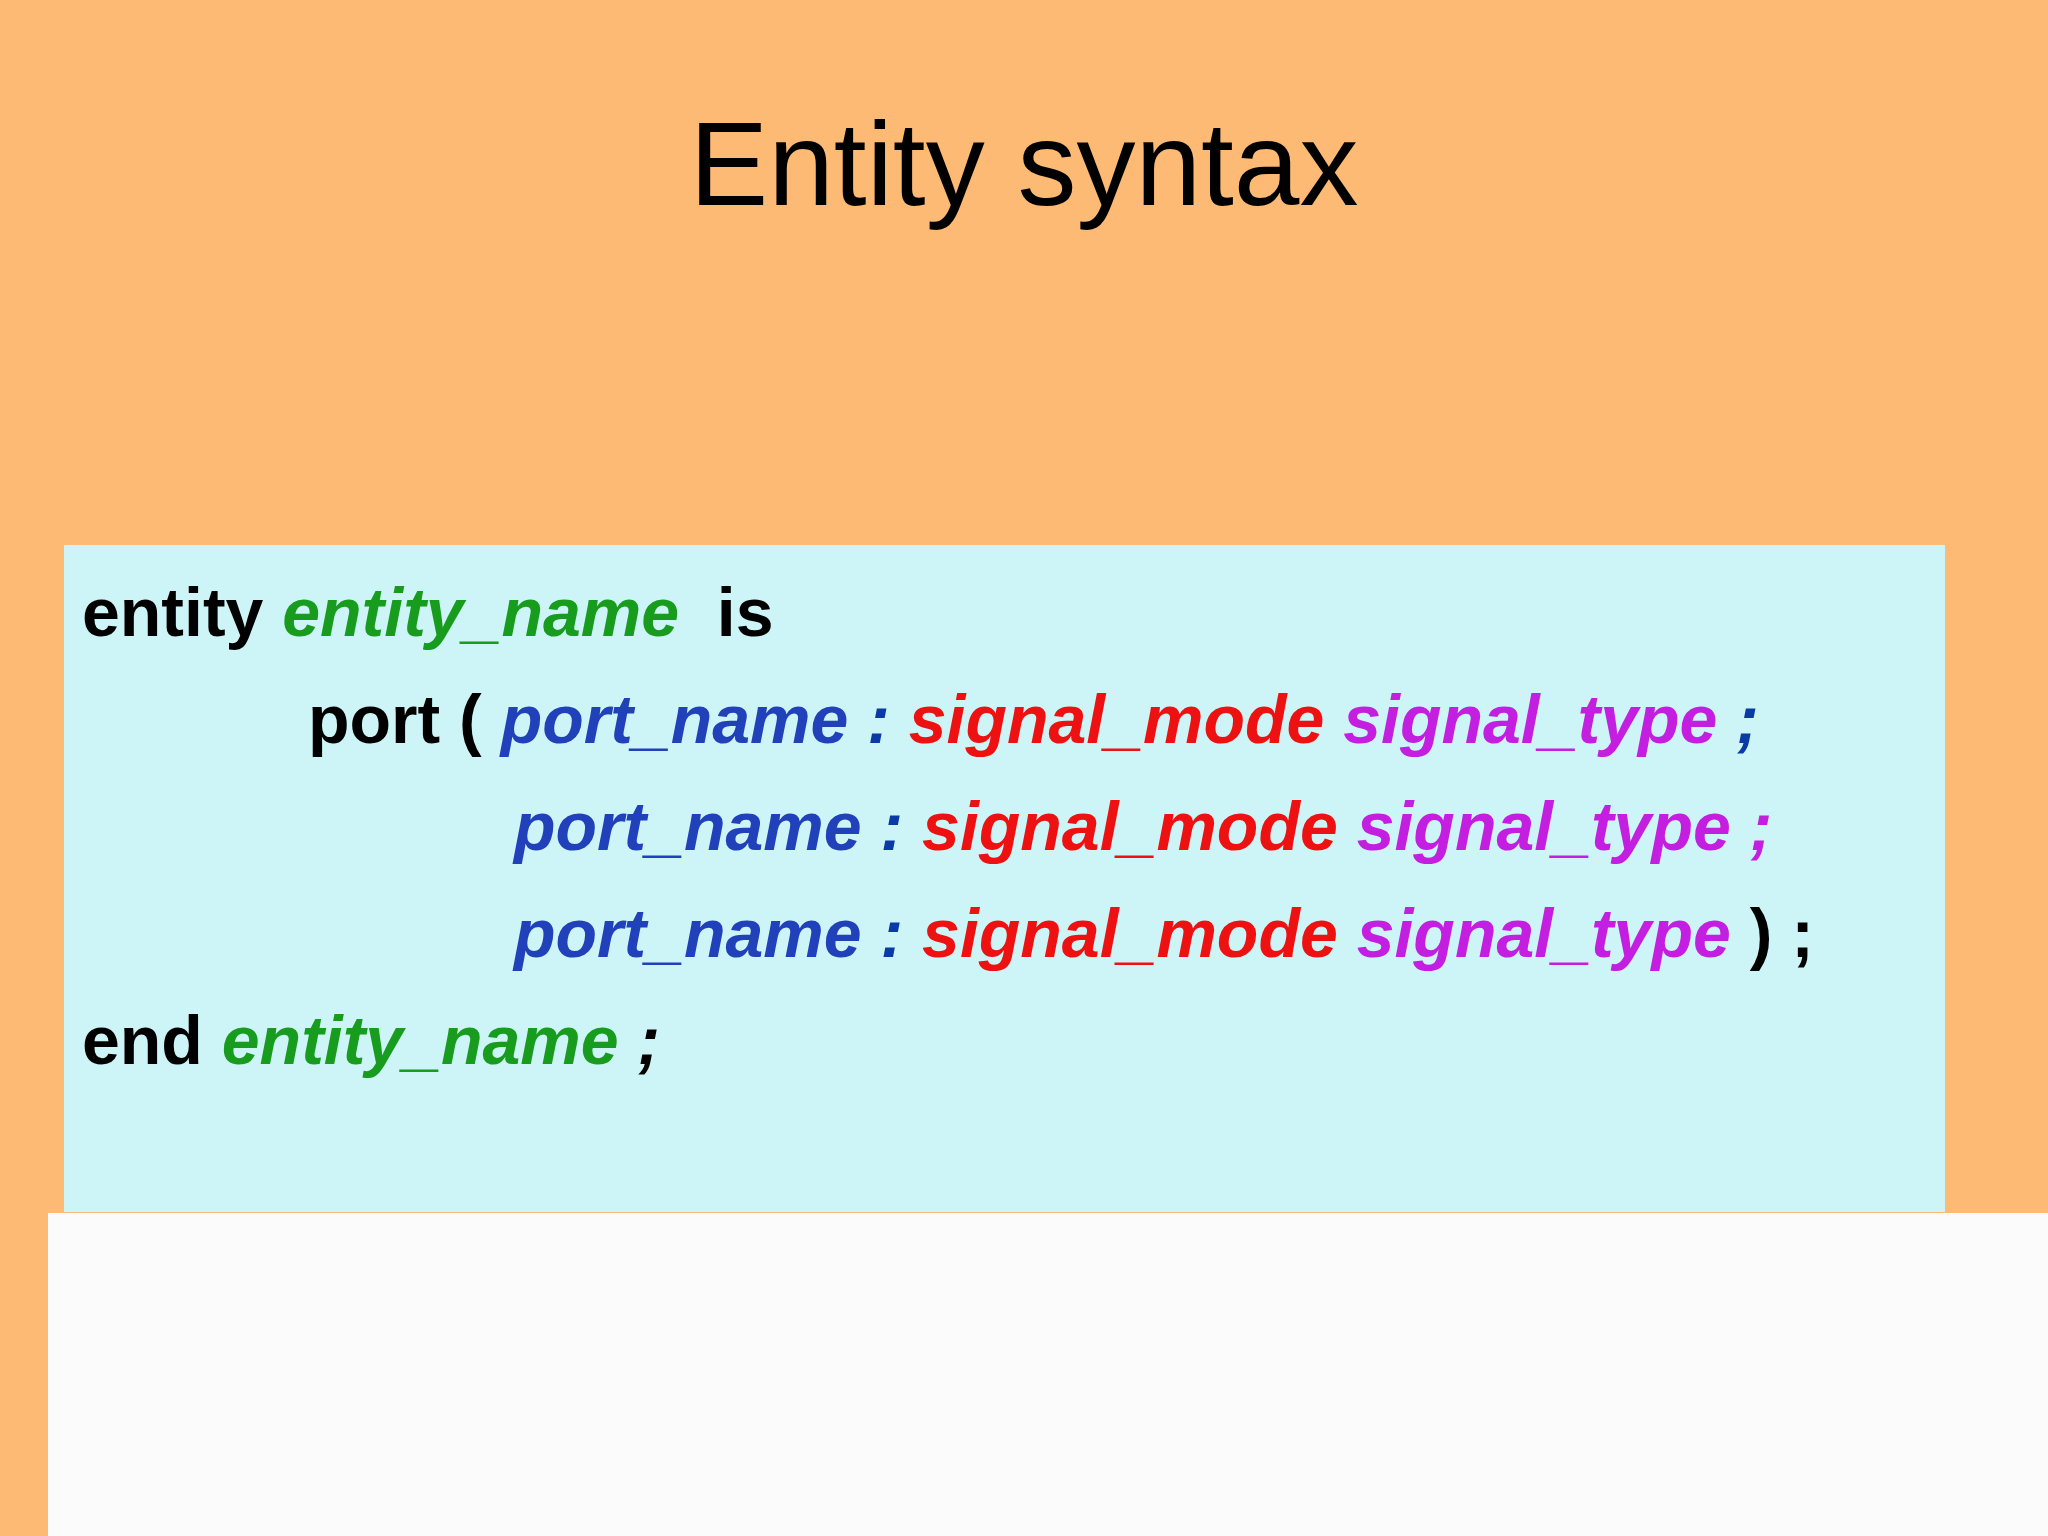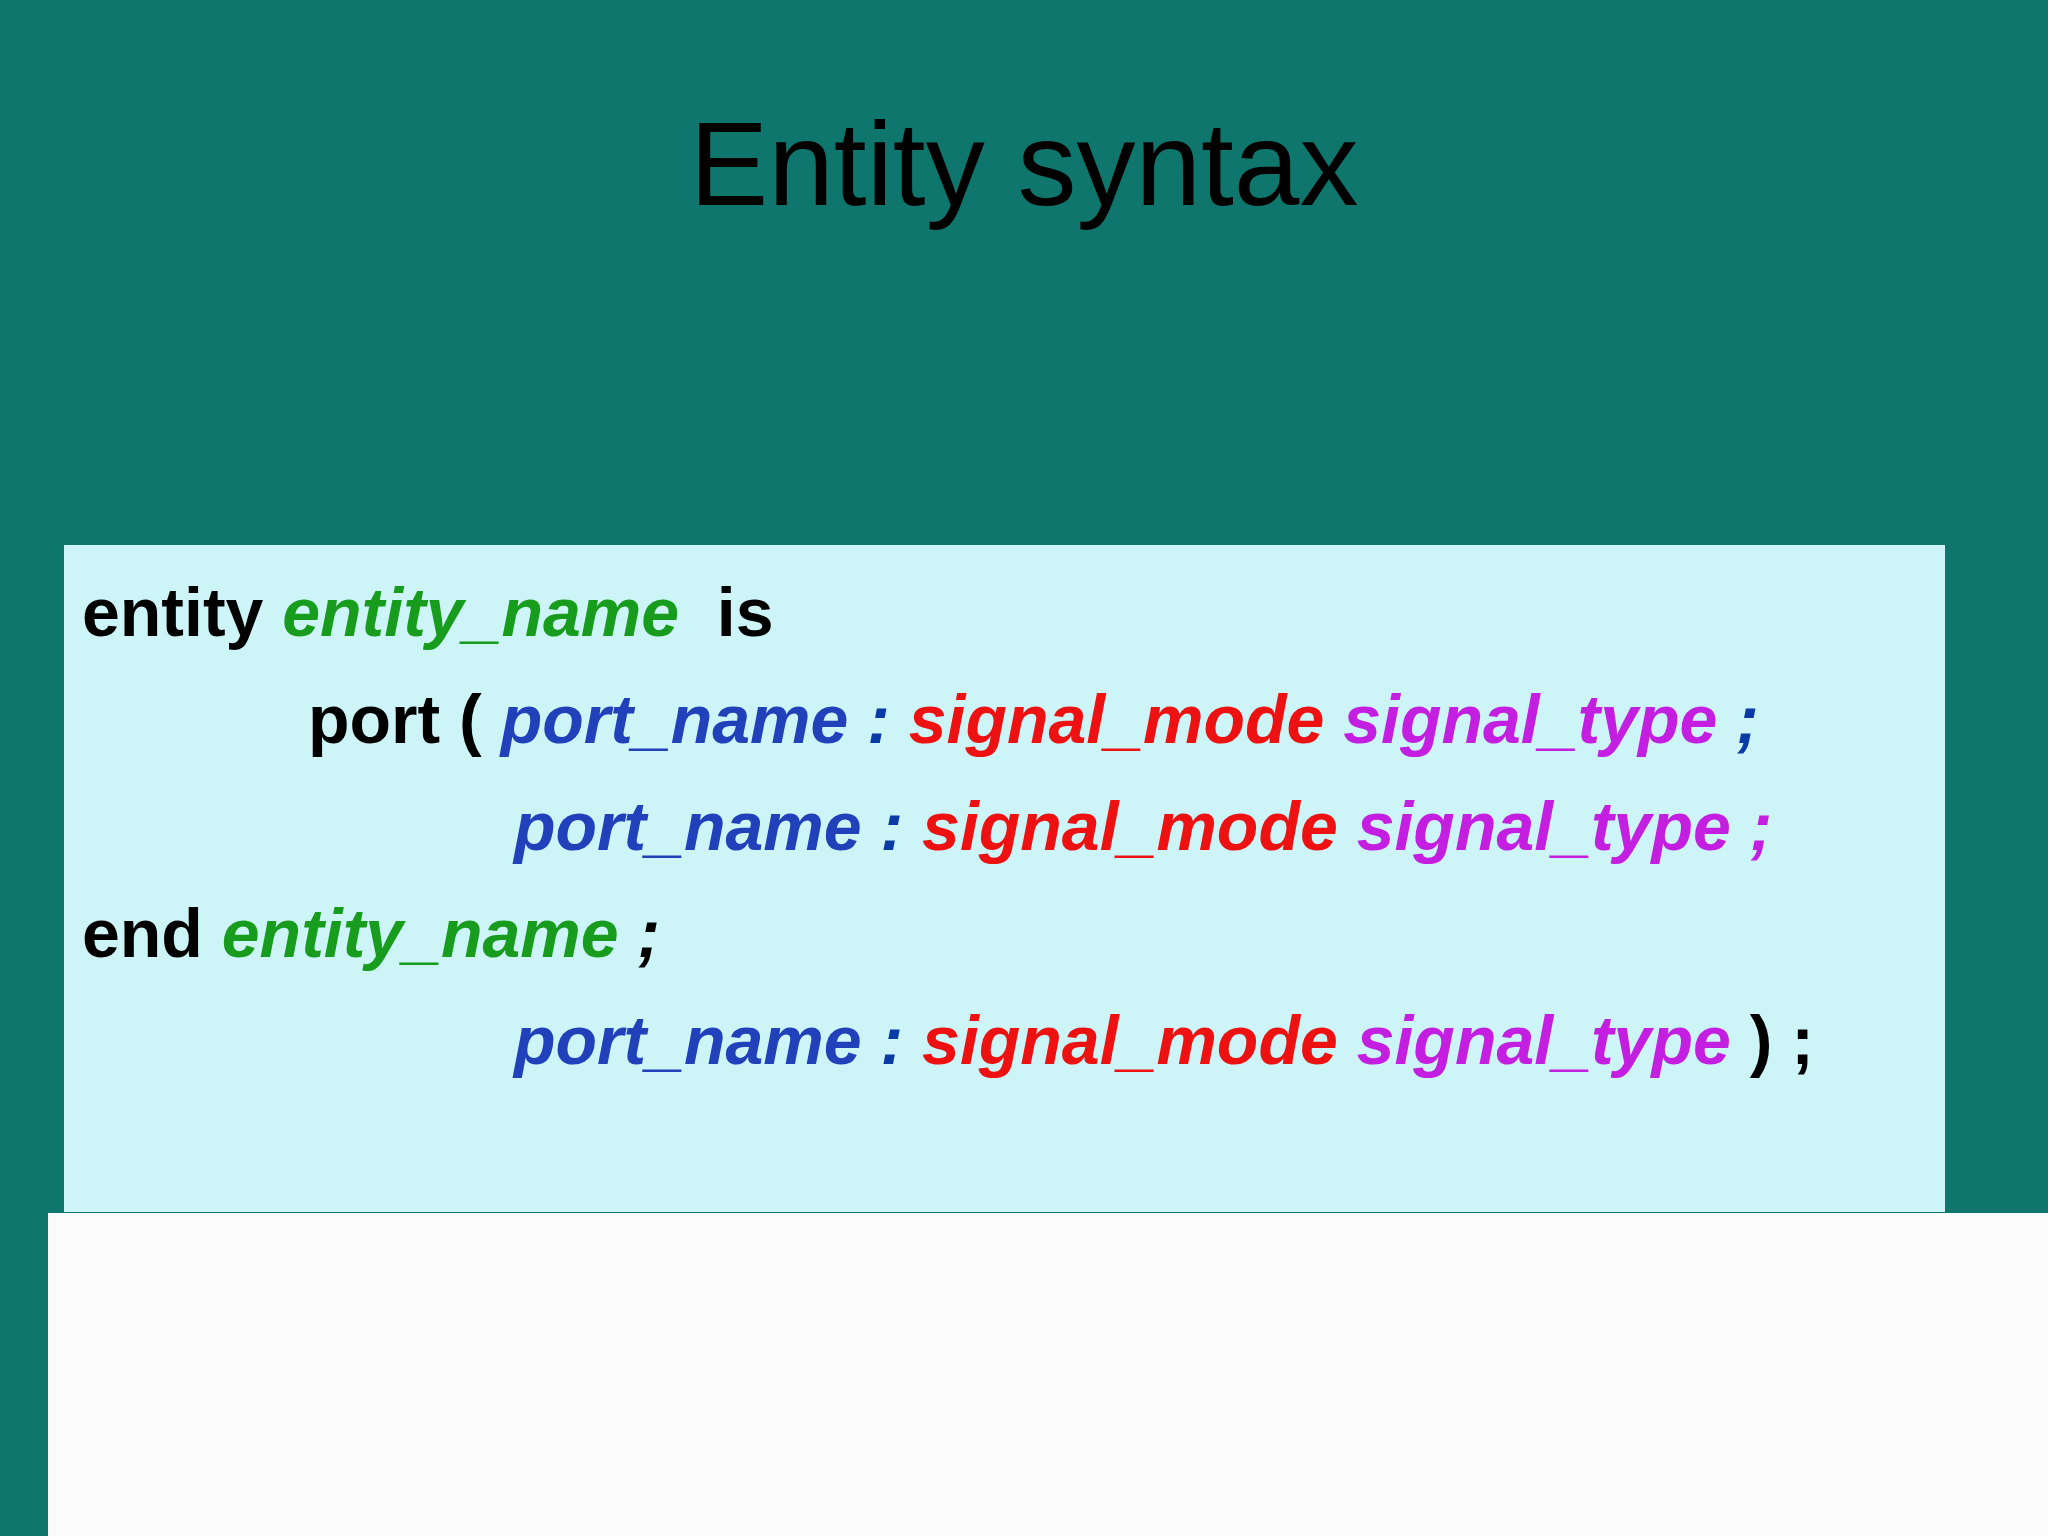--- a/index.html
+++ b/index.html
@@ -4,21 +4,21 @@
 <style>
   html, body {
     margin: 0;
     padding: 0;
     background: #ffffff;
   }
   .slide {
     position: relative;
     width: 2048px;
     height: 1536px;
-    background: #0f766e;
+    background: #fdba74;
     overflow: hidden;
     font-family: "Liberation Sans", sans-serif;
   }
   .title {
     position: absolute;
     top: 96px;
     left: 0;
     width: 100%;
     margin: 0;
     text-align: center;
@@ -58,17 +58,17 @@
 </style>
 </head>
 <body>
 
 <div class="slide">
   <h1 class="title">Entity syntax</h1>
   <div class="code-box" id="code-box" style="background: rgb(205, 244, 246);">
       <div class="code-line" style="padding-left: 10px;"><span style="color: rgb(0, 0, 0);">entity </span><span class="it" style="color: rgb(24, 156, 30);">entity_name</span><span style="color: rgb(0, 0, 0);">  is</span></div>
       <div class="code-line" style="padding-left: 236px;"><span style="color: rgb(0, 0, 0);">port ( </span><span class="it" style="color: rgb(33, 65, 187);">port_name </span><span class="it" style="color: rgb(10, 58, 166);">: </span><span class="it" style="color: rgb(238, 17, 17);">signal_mode </span><span class="it" style="color: rgb(196, 31, 224);">signal_type </span><span class="it" style="color: rgb(10, 58, 166);">;</span></div>
       <div class="code-line" style="padding-left: 442px;"><span class="it" style="color: rgb(33, 65, 187);">port_name </span><span class="it" style="color: rgb(10, 58, 166);">: </span><span class="it" style="color: rgb(238, 17, 17);">signal_mode </span><span class="it" style="color: rgb(196, 31, 224);">signal_type </span><span class="it" style="color: rgb(196, 31, 224);">;</span></div>
+      <div class="code-line" style="padding-left: 442px;"><span class="it" style="color: rgb(33, 65, 187);">port_name </span><span class="it" style="color: rgb(10, 58, 166);">: </span><span class="it" style="color: rgb(238, 17, 17);">signal_mode </span><span class="it" style="color: rgb(196, 31, 224);">signal_type </span><span style="color: rgb(0, 0, 0);">) ;</span></div>
       <div class="code-line" style="padding-left: 10px;"><span style="color: rgb(0, 0, 0);">end </span><span class="it" style="color: rgb(24, 156, 30);">entity_name </span><span class="it" style="color: rgb(0, 0, 0);">;</span></div>
-      <div class="code-line" style="padding-left: 442px;"><span class="it" style="color: rgb(33, 65, 187);">port_name </span><span class="it" style="color: rgb(10, 58, 166);">: </span><span class="it" style="color: rgb(238, 17, 17);">signal_mode </span><span class="it" style="color: rgb(196, 31, 224);">signal_type </span><span style="color: rgb(0, 0, 0);">) ;</span></div>
     </div>
   <div class="footer-band"></div>
 </div>
 
 </body></html>

